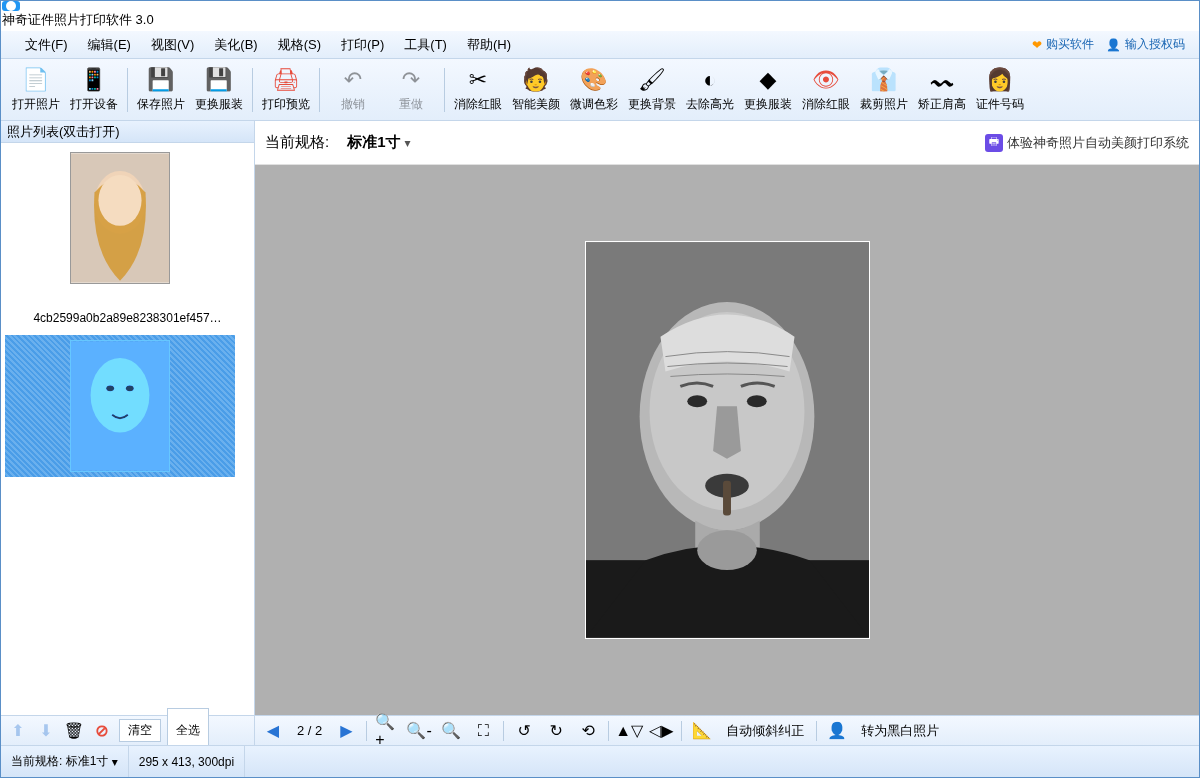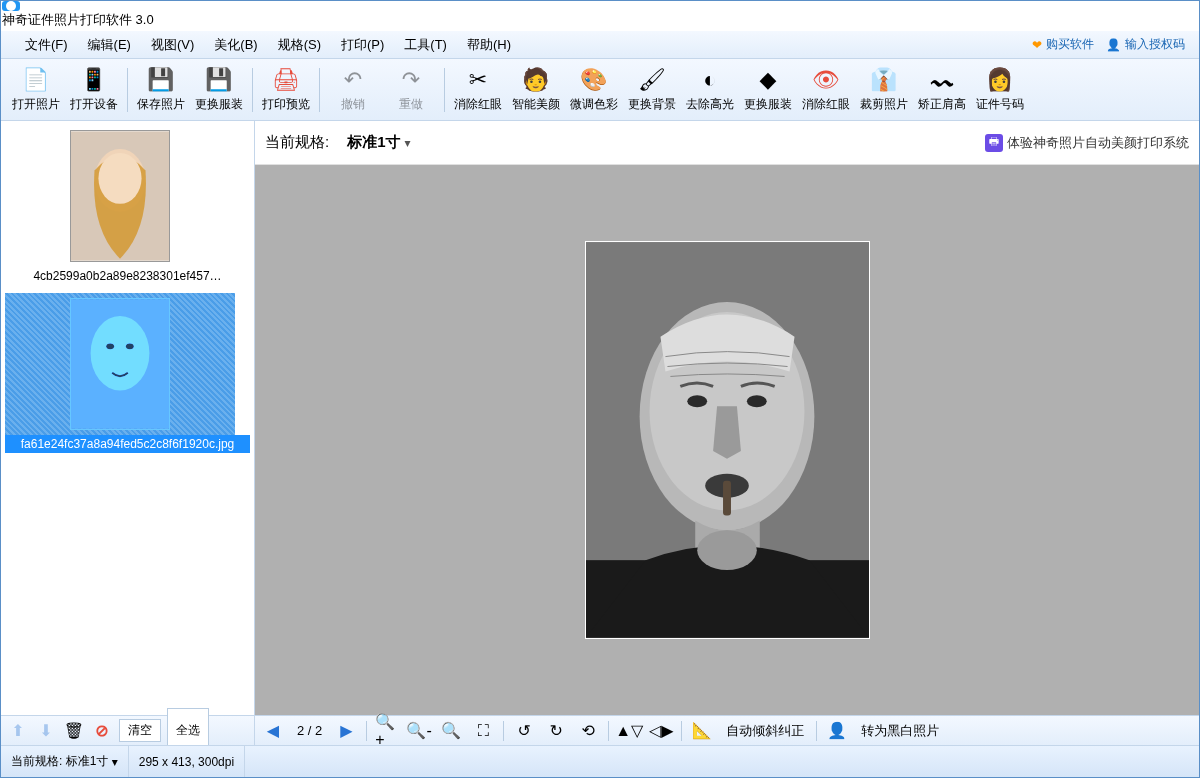--- a/index.html
+++ b/index.html
@@ -32,21 +32,21 @@
 
 
 .sidebar { width: 254px; display: flex; flex-direction: column; border-right: 1px solid #c4d6ea; background: #fff; }
 .sidebar-header { height: 22px; background: linear-gradient(#e8f2fe,#d5e5f8); padding: 2px 6px; font-size: 13px; border-bottom: 1px solid #c4d6ea; }
 .thumb-list { flex: 1; overflow: auto; padding: 4px; }
 .thumb-item { text-align: center; margin-bottom: 8px; }
 .thumb-img { width: 230px; height: 142px; display: flex; align-items: center; justify-content: center; }
 .thumb-photo { width: 100px; height: 132px; border: 1px solid #999; }
 .thumb-item.selected .thumb-img { background: repeating-linear-gradient(45deg,#4a9de8,#4a9de8 2px,#6ab0ee 2px,#6ab0ee 4px); }
 .thumb-item.selected .thumb-photo { filter: sepia(1) hue-rotate(170deg) saturate(3); }
-.thumb-caption { font-size: 12px; padding: 2px; word-break: break-all; }
+.thumb-caption { font-size: 12px; padding: 2px; word-break: break-all; margin-top: 20px; }
 .thumb-item.selected .thumb-caption { background: #1e90ff; color: #fff; }
 .sidebar-bottom { height: 30px; border-top: 1px solid #c4d6ea; display: flex; align-items: center; padding: 0 6px; gap: 6px; background: linear-gradient(#f3f8ff,#e3eefb); }
 .sb-btn { width: 22px; height: 22px; display: flex; align-items: center; justify-content: center; cursor: pointer; font-size: 16px; }
 .sb-btn.disabled { opacity: 0.35; }
 
 
 .canvas-area { flex: 1; display: flex; flex-direction: column; background: #fff; }
 .spec-bar { height: 44px; display: flex; align-items: center; padding: 0 10px; background: #fff; border-bottom: 1px solid #e0e0e0; }
 .spec-label { font-size: 15px; }
 .spec-value { font-size: 15px; font-weight: bold; margin-left: 18px; }
@@ -185,20 +185,21 @@
     </div>
   <div class="tool-btn">
       <div class="ico">👩</div>
       <div class="lbl">证件号码</div>
     </div>
 </div>
 
 <div class="main">
 
   <div class="sidebar">
+    <div class="sidebar-header">照片列表(双击打开)</div>
     <div class="thumb-list">
       <div class="thumb-item">
         <div class="thumb-img">
             <div class="thumb-photo"><svg class="face-svg" viewBox="0 0 100 132">
                 <rect width="100" height="132" fill="#d8c8b8"></rect>
                 <ellipse cx="50" cy="50" rx="26" ry="32" fill="#f0d4b8"></ellipse>
                 <path d="M24 40 Q50 10 76 40 Q80 100 50 130 Q20 100 24 40" fill="#d49b3a" opacity="0.9"></path>
                 <ellipse cx="50" cy="48" rx="22" ry="26" fill="#f5dcc0"></ellipse>
               </svg></div>
           </div>
@@ -207,21 +208,20 @@
       <div class="thumb-item selected">
         <div class="thumb-img">
             <div class="thumb-photo"><svg class="face-svg" viewBox="0 0 100 132">
                 <rect width="100" height="132" fill="#888"></rect>
                 <ellipse cx="50" cy="55" rx="30" ry="38" fill="#aaa"></ellipse>
                 <ellipse cx="40" cy="48" rx="4" ry="3" fill="#333"></ellipse>
                 <ellipse cx="60" cy="48" rx="4" ry="3" fill="#333"></ellipse>
                 <path d="M42 75 Q50 82 58 75" stroke="#333" fill="none" stroke-width="2"></path>
               </svg></div>
           </div>
-        <div class="thumb-caption">fa61e24fc37a8a94fed5c2c8f6f1920c.jpg</div>
       </div>
     </div>
     <div class="sidebar-bottom">
       <div class="sb-btn disabled" style="color:#2874d4">⬆</div>
       <div class="sb-btn disabled" style="color:#2874d4">⬇</div>
       <div class="sb-btn">🗑</div>
       <div class="sb-btn" style="color:#e74c3c;font-weight:bold">⊘</div>
       <div style="border:1px solid #b8cce1;padding:2px 8px;cursor:pointer;background:#fff">清空</div>
       <div style="border:1px solid #b8cce1;padding:13px 8px;cursor:pointer;background:#fff">全选</div>
     </div>

